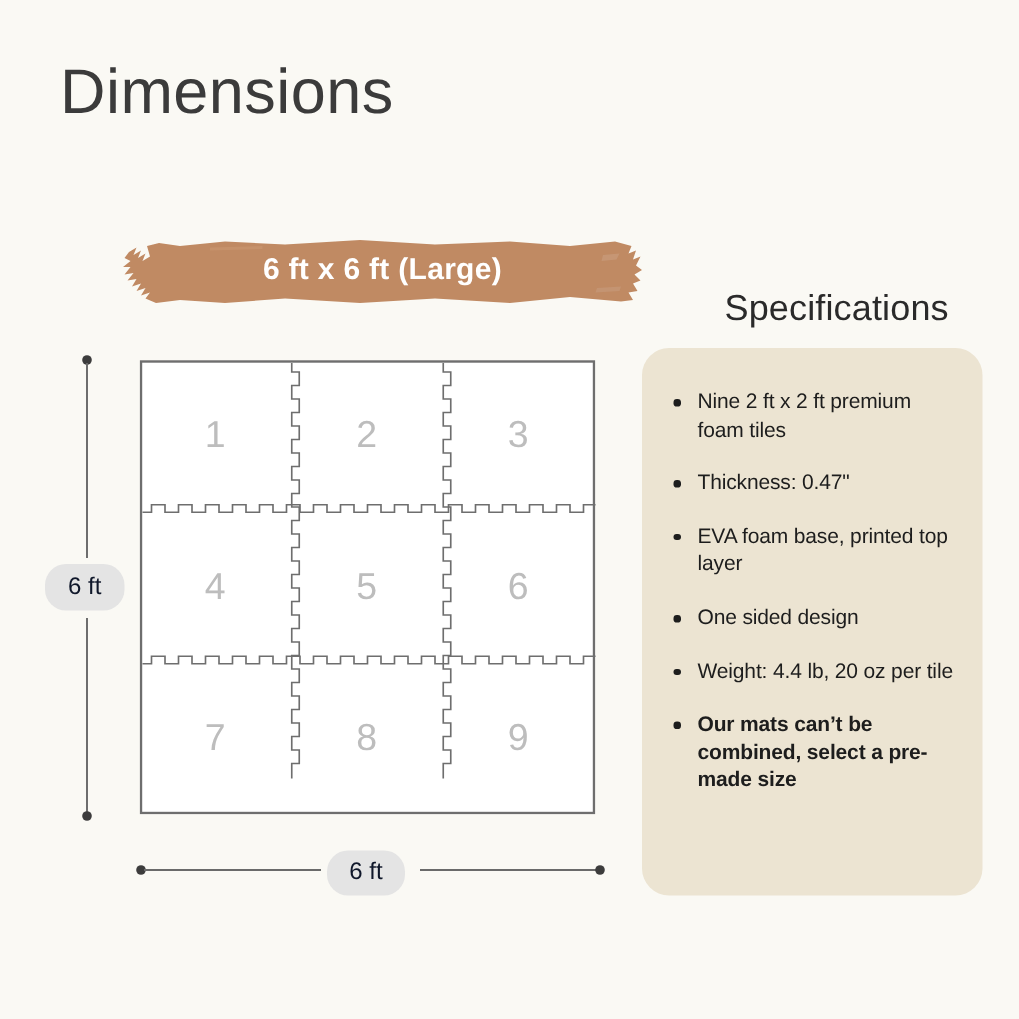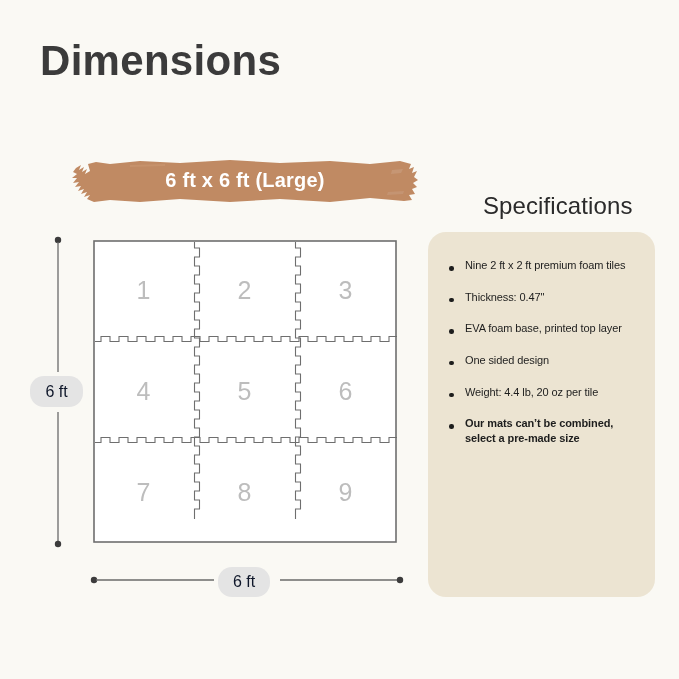--- a/index.html
+++ b/index.html
@@ -18,30 +18,30 @@
     position: absolute;
     inset: 0;
   }
 
   
   .page-title {
     position: absolute;
     left: 40px;
     top: 38px;
     font-size: 42px;
-    font-weight: 700;
+    font-weight: 400;
     letter-spacing: 0.3px;
     color: #3b3b3b;
     line-height: 1.1;
   }
 
   
   .banner-wrap {
     position: absolute;
-    left: 70px;
+    left: 80px;
     top: 156px;
     width: 350px;
     height: 50px;
   }
   .banner-svg {
     position: absolute;
     left: 0;
     top: 0;
     width: 350px;
     height: 50px;
@@ -146,21 +146,21 @@
   }
   .spec-list {
     list-style: none;
     margin: 0;
     padding: 0;
   }
   .spec-item {
     position: relative;
     padding-left: 17px;
     margin-bottom: 17px;
-    font-size: 11px;
+    font-size: 14px;
     line-height: 1.33;
     color: #1d1d1d;
     letter-spacing: -0.1px;
   }
   .spec-item:last-child { margin-bottom: 0; }
   .spec-item.bold { font-weight: bold; }
   .spec-bullet {
     position: absolute;
     left: 1px;
     top: 8px;

